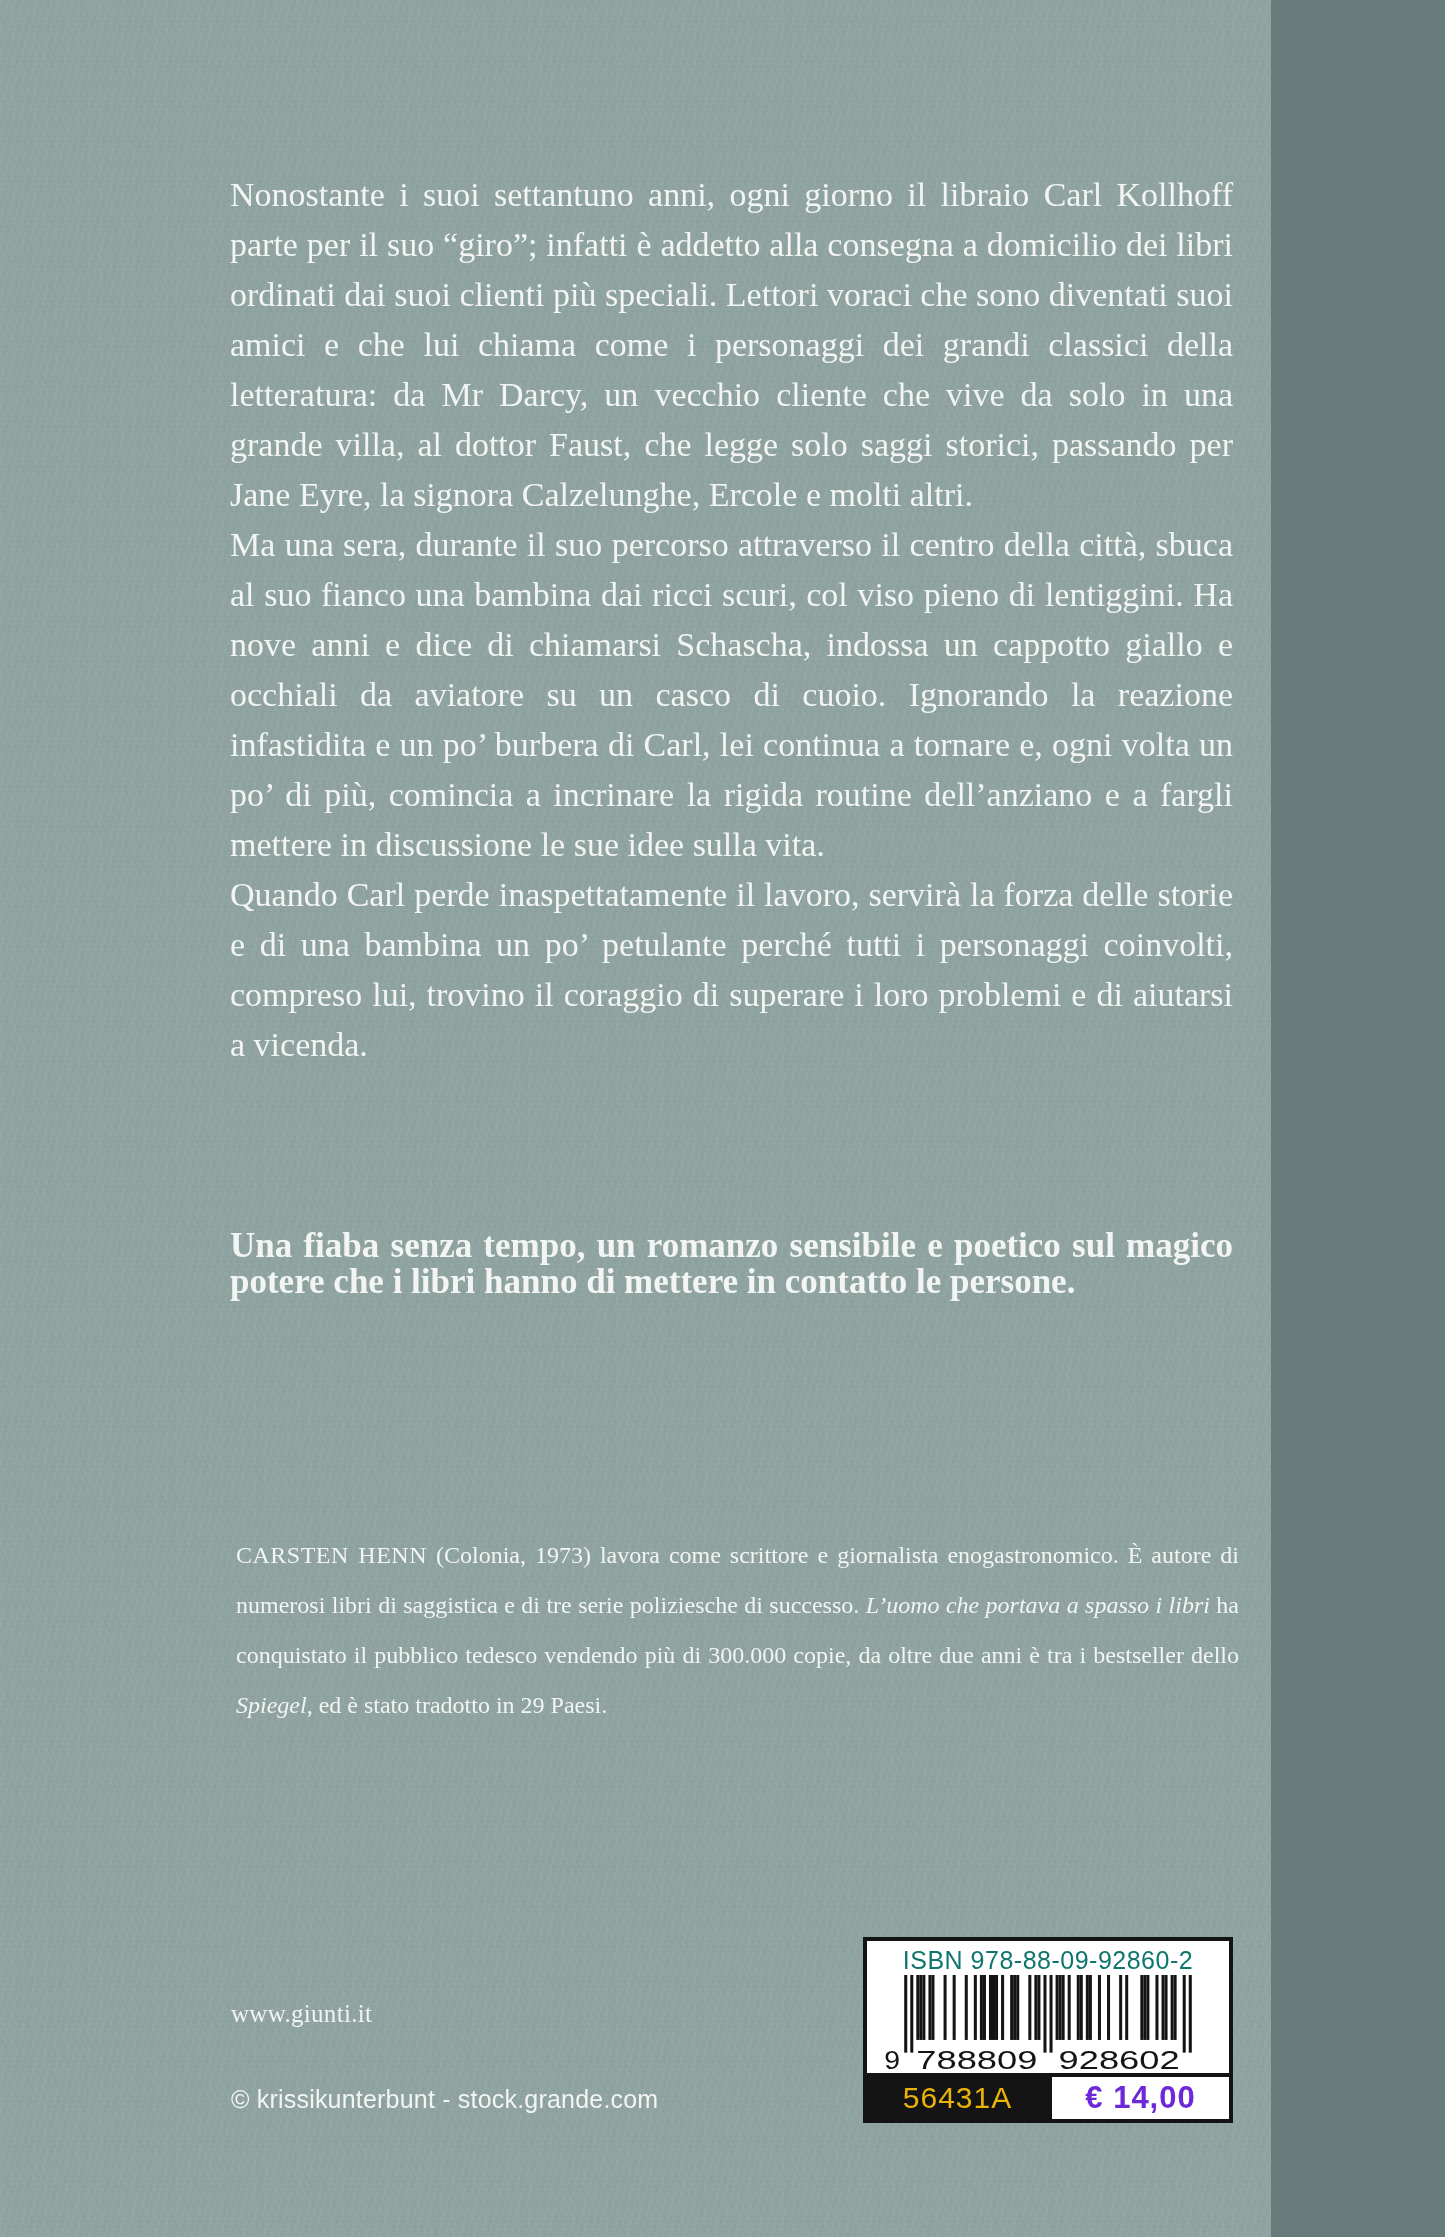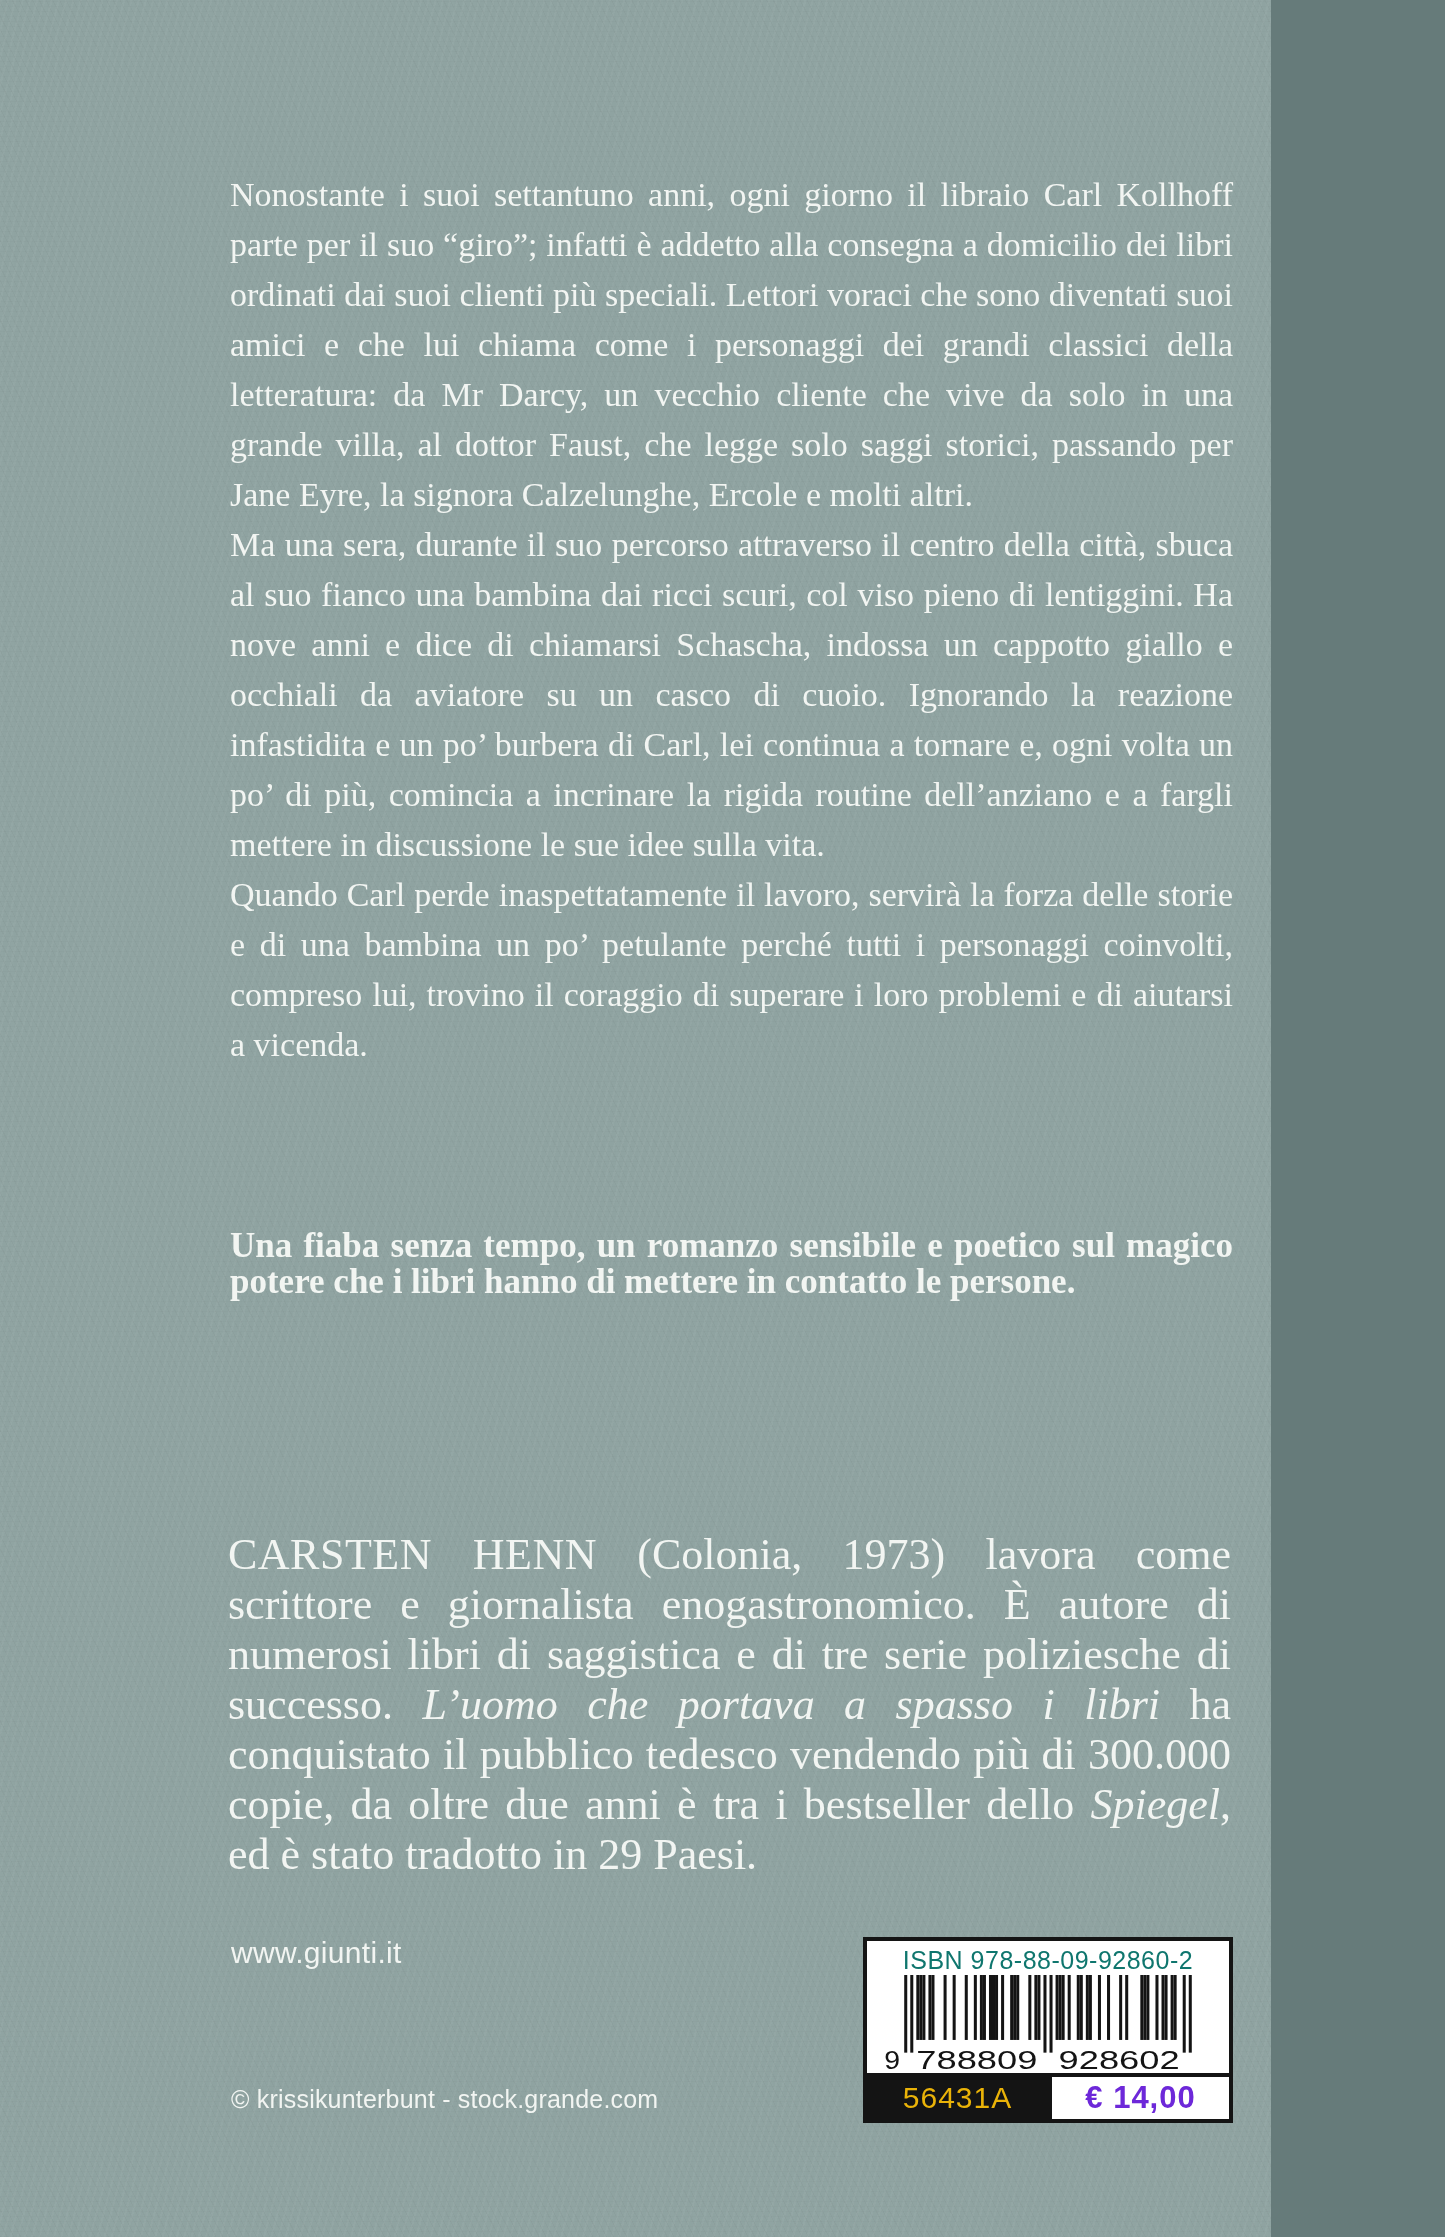--- a/index.html
+++ b/index.html
@@ -24,30 +24,30 @@
     position:absolute;left:230px;top:170px;width:1003px;
     font-size:34px;line-height:50px;text-align:justify;
   }
   .synopsis p{margin:0;}
   .highlight{
     position:absolute;left:230px;top:1228px;width:1003px;
     font-size:35px;line-height:36px;font-weight:700;text-align:justify;
   }
   .highlight p{margin:0;}
   .bio{
-    position:absolute;left:228px;top:1530px;width:1003px;
-    font-size:44px;line-height:50px;text-align:justify;
+    position:absolute;left:236px;top:1530px;width:1003px;
+    font-size:24px;line-height:50px;text-align:justify;
   }
   .bio p{margin:0;}
   .seg-italic{font-style:italic;}
   .seg-caps{letter-spacing:.5px;}
   .website{
-    position:absolute;left:231px;top:1936px;
-    font-family:Liberation Sans, sans-serif;
-    font-size:30px;letter-spacing:.3px;
+    position:absolute;left:231px;top:2000px;
+    font-family:Liberation Serif, serif;
+    font-size:25px;letter-spacing:.3px;
   }
   .credits{
     position:absolute;left:231px;top:2080px;
     font-family:"Liberation Sans","DejaVu Sans",sans-serif;
     font-size:25px;line-height:38px;letter-spacing:.2px;
   }
   .barcode-box{
     position:absolute;left:863px;top:1937px;width:370px;height:186px;
     box-sizing:border-box;background:#ffffff;border:4px solid #141414;
     display:flex;flex-direction:column;

